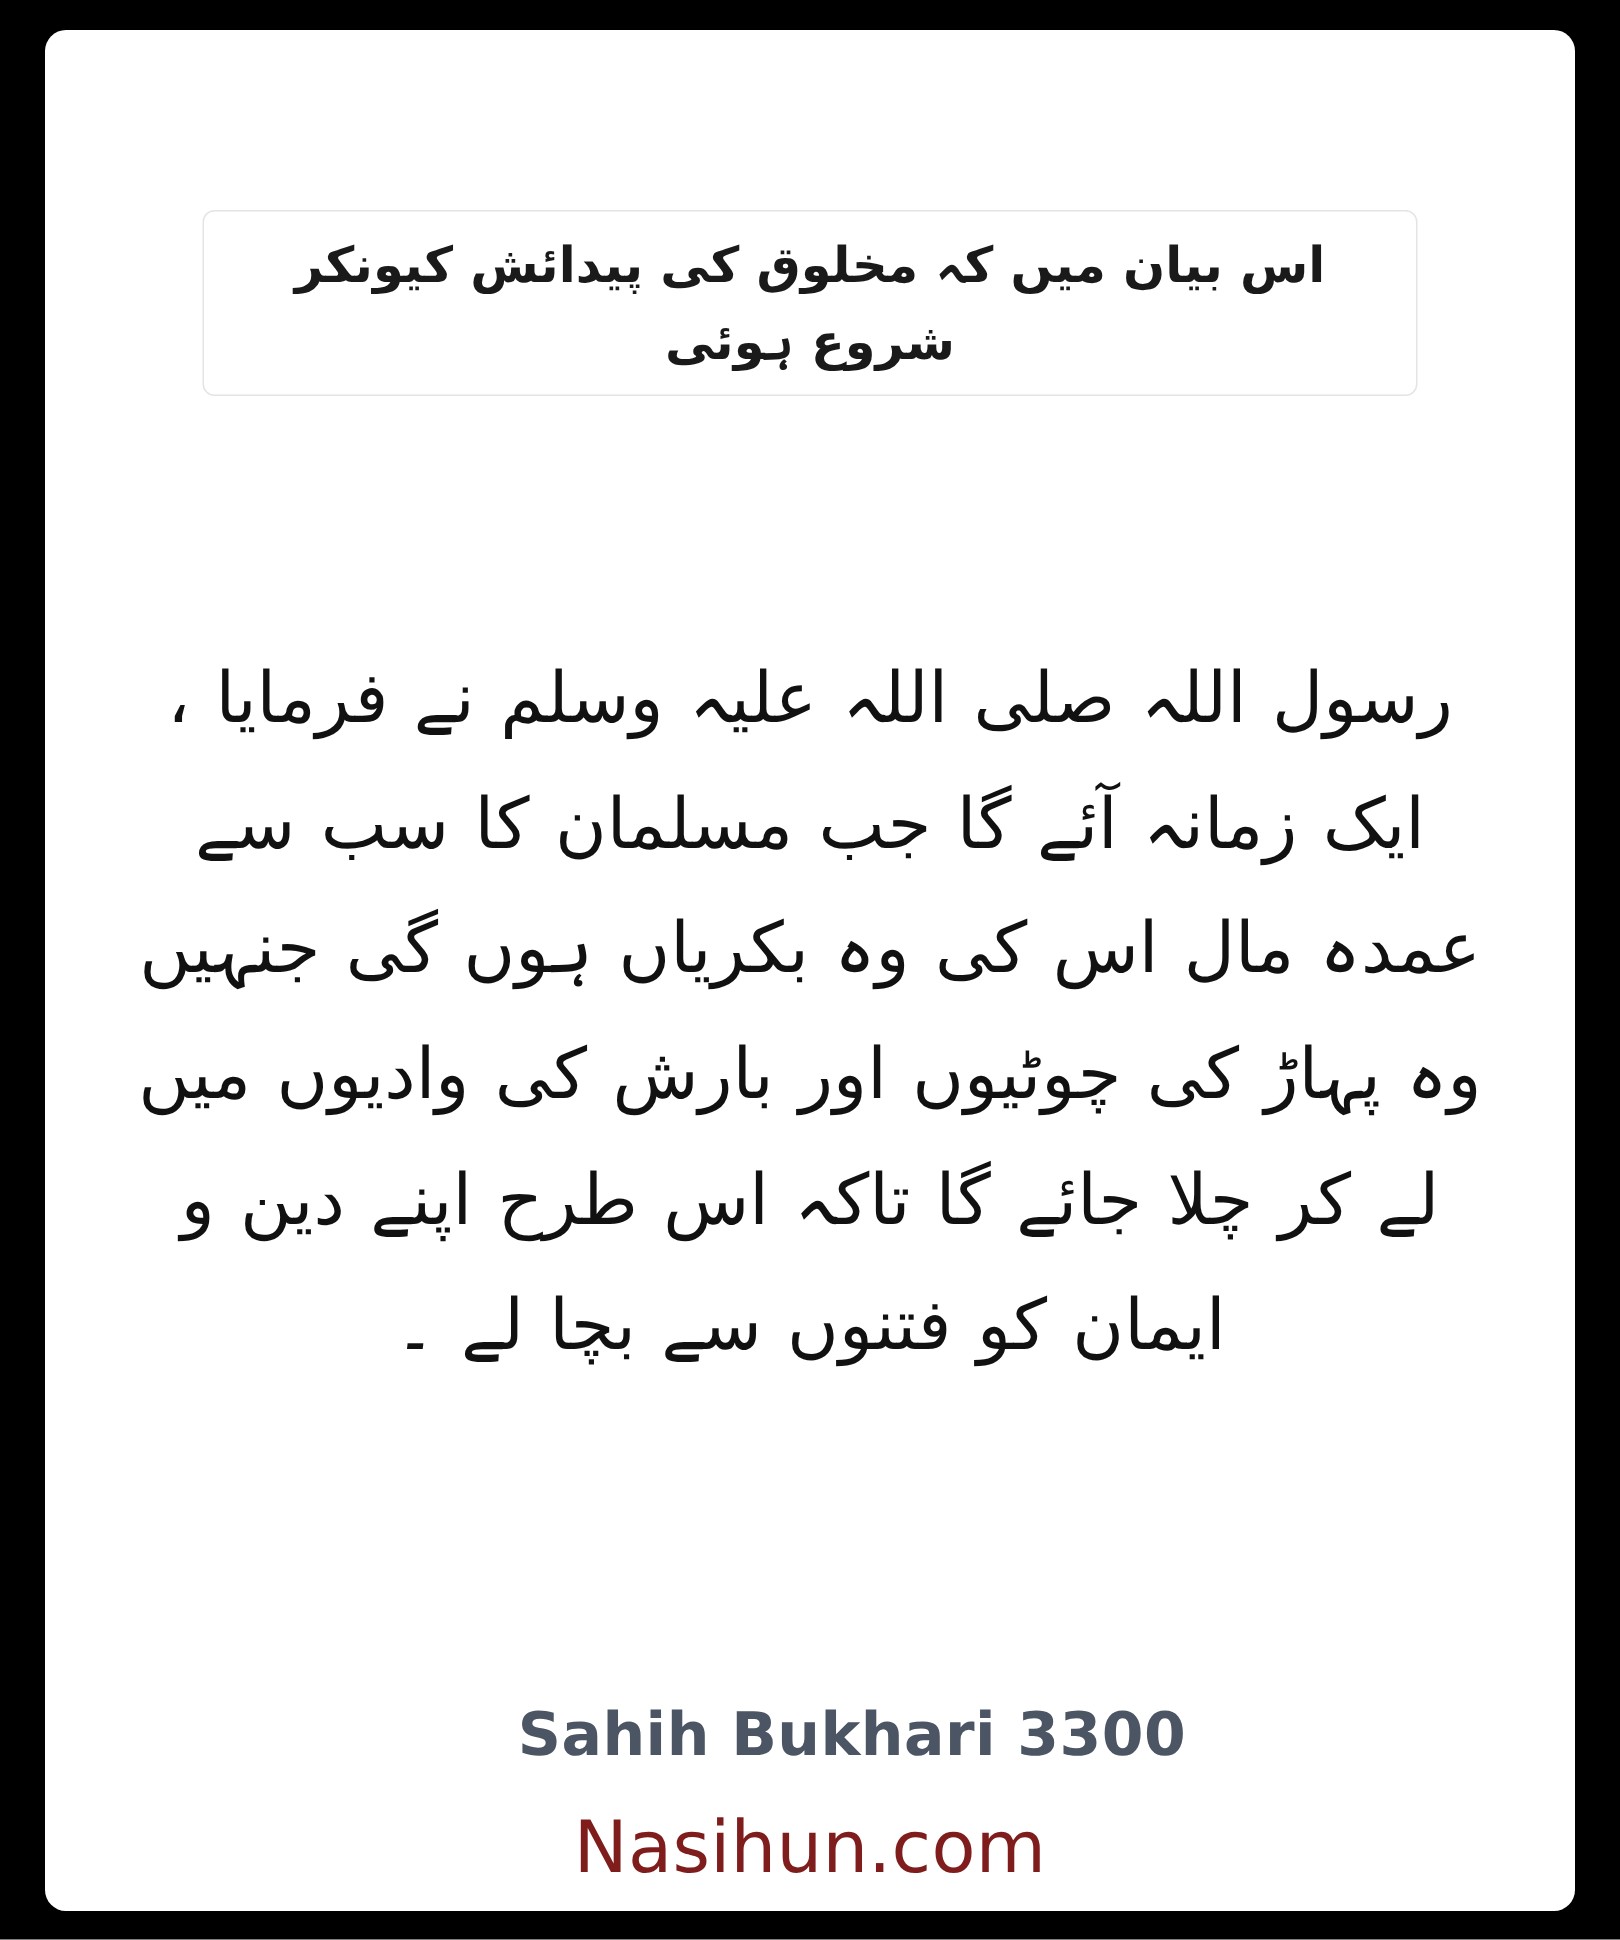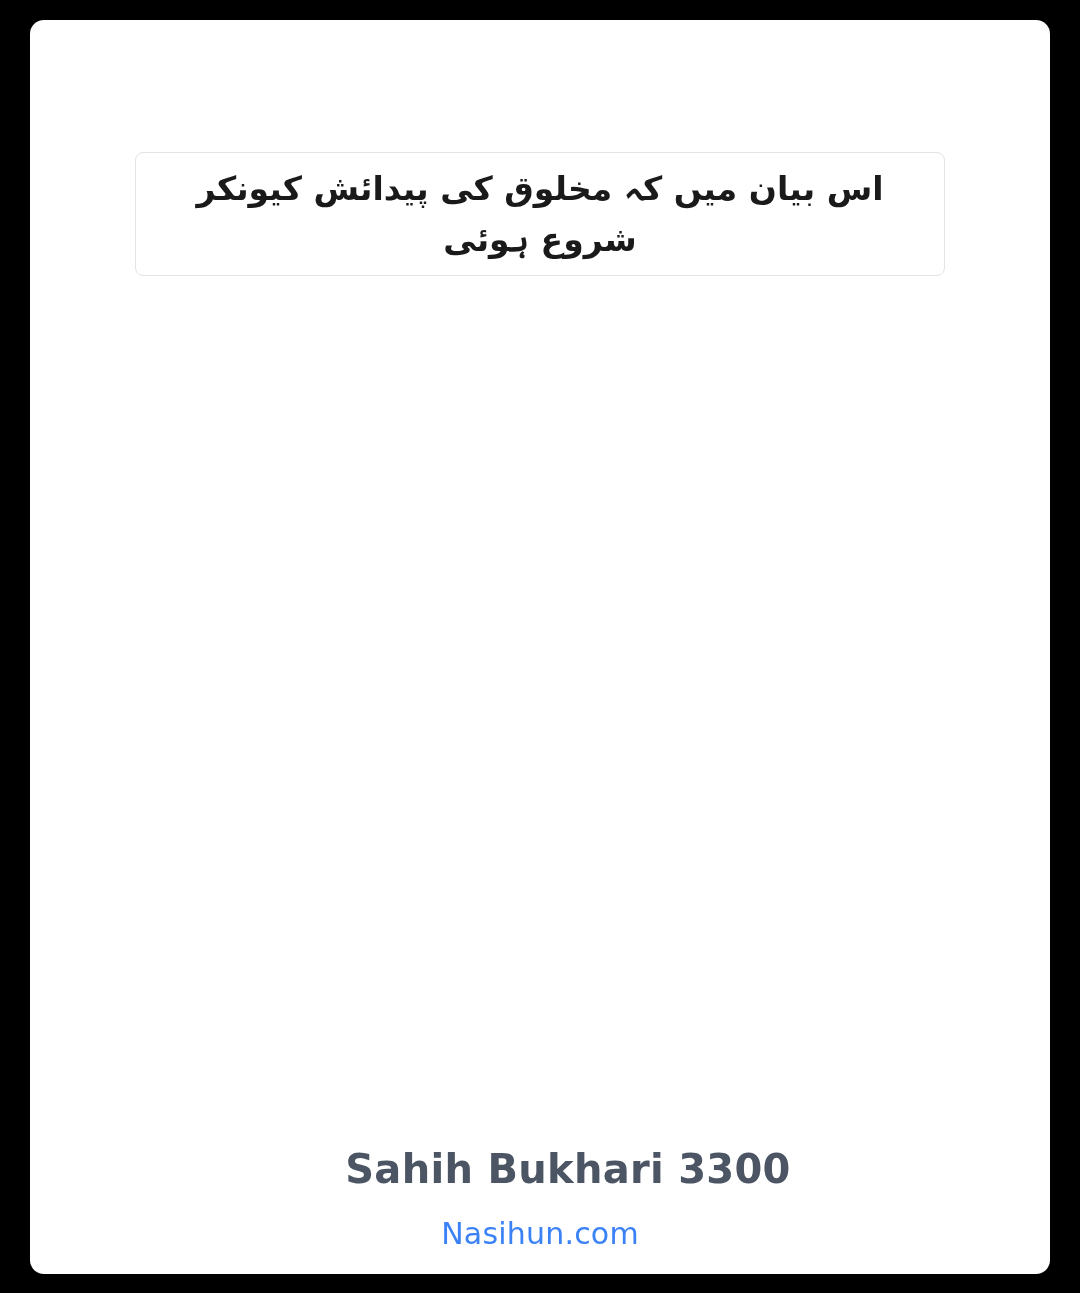--- a/index.html
+++ b/index.html
@@ -19,21 +19,21 @@
     top: 20px;
     width: 1020px;
     height: 1254px;
     background: #ffffff;
     border-radius: 14px;
     box-sizing: border-box;
   }
   .card {
     position: absolute;
     left: 0;
-    top: 16px;
+    top: 4px;
     width: 100%;
     height: 100%;
     box-sizing: border-box;
     padding: 10px;
   }
   .heading-box {
     position: absolute;
     left: 105px;
     top: 116px;
     width: 810px;
@@ -86,35 +86,36 @@
     margin-left: 28px;
   }
   .site {
     position: absolute;
     left: 0;
     top: 1180px;
     width: 100%;
     text-align: center;
     direction: ltr;
     font-family: "DejaVu Sans", sans-serif;
-    font-size: 30px;
+    font-size: 48px;
     font-weight: 400;
-    color: #3b82f6;
+    color: #7f1d1d;
     letter-spacing: 0.2px;
   }
 </style>
 </head>
 <body>
 
 <div class="frame">
   <div class="card">
 
     <div class="heading-box">
       <div class="heading-text">اس بیان میں کہ مخلوق کی پیدائش کیونکر شروع ہوئی</div>
     </div>
 
+    <div class="body-text">رسول اللہ صلی اللہ علیہ وسلم نے فرمایا ، ایک زمانہ آئے گا جب مسلمان کا سب سے عمدہ مال اس کی وہ بکریاں ہوں گی جنہیں وہ پہاڑ کی چوٹیوں اور بارش کی وادیوں میں لے کر چلا جائے گا تاکہ اس طرح اپنے دین و ایمان کو فتنوں سے بچا لے ۔</div>
 
     <div class="source">Sahih Bukhari 3300</div>
 
     <div class="site">Nasihun.com</div>
 
   </div>
 </div>
 
 </body></html>

